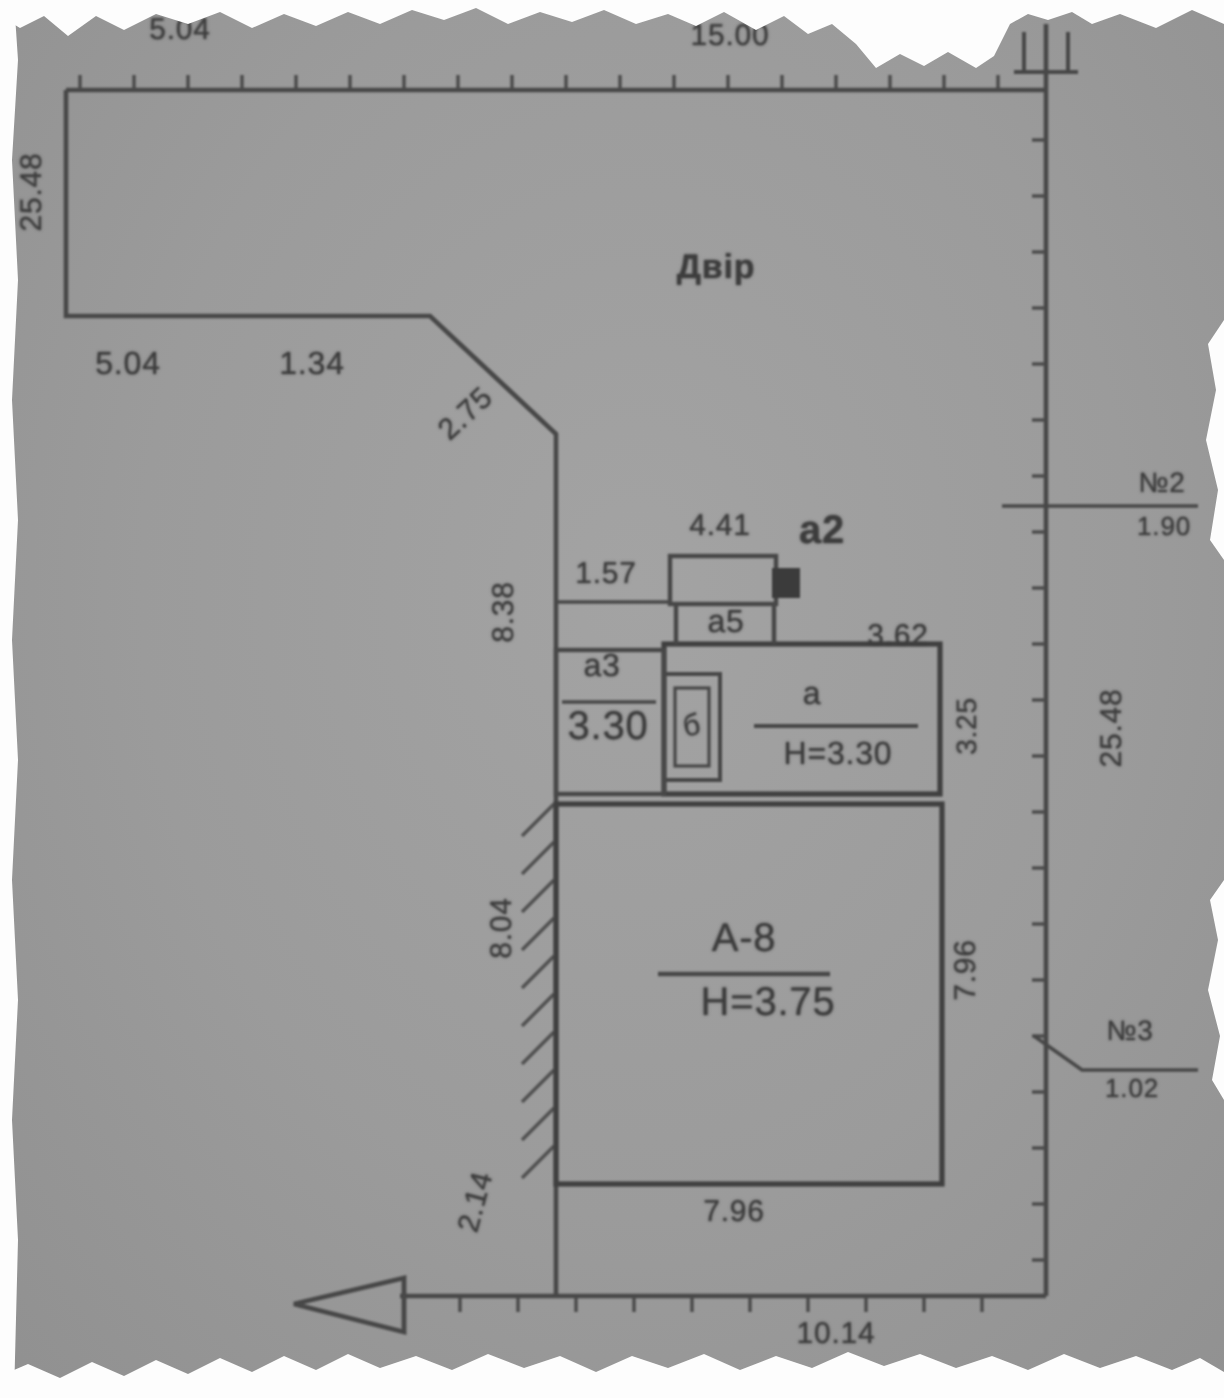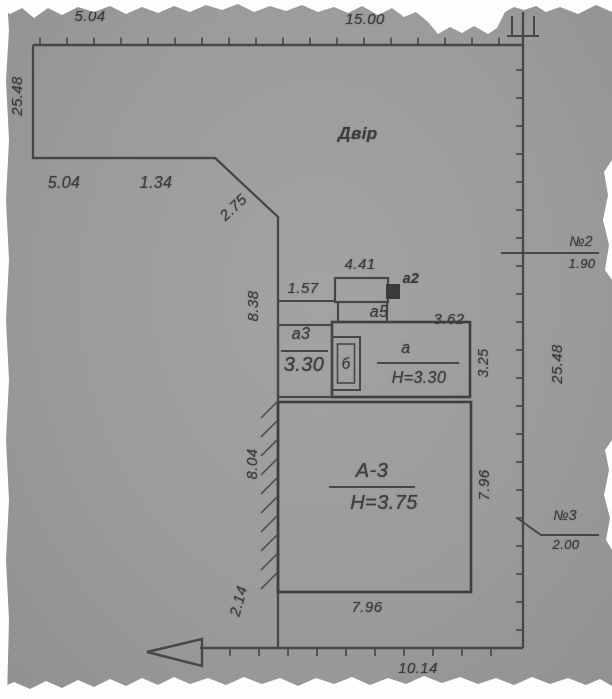--- a/index.html
+++ b/index.html
@@ -1,17 +1,17 @@
 <!DOCTYPE html>
 <html><head>
 <meta charset="utf-8">
 <style>
   html,body{margin:0;padding:0;background:#ffffff;}
   .stage{position:relative;width:612px;height:699px;overflow:hidden;background:#ec4899;
-         font-family:"Liberation Sans",sans-serif;font-style:italic;}
+         font-family:"Liberation Sans",sans-serif;}
   .paper{position:absolute;inset:0;
          background:radial-gradient(ellipse at 52% 42%, #a3a3a3 0%, #9b9b9b 55%, #909090 100%);}
   .drawing{position:absolute;inset:0;filter:blur(0.45px);}
   svg{position:absolute;left:0;top:0;}
   .lbl{position:absolute;color:#3d3d3d;white-space:nowrap;letter-spacing:0.4px;
        text-shadow:0 0 1.3px rgba(60,60,60,0.75);transform-origin:center;}
   
   .ink{stroke:#474747;fill:none;}
   .boundary{stroke-width:2.3;}
   .bld{stroke-width:2.6;stroke:#3f3f3f;}
@@ -167,38 +167,38 @@
     <div id="labels-layer" style="position:absolute;inset:0;">
         <div class="lbl" style="left: 90px; top: 15px; font-size: 15px; font-weight: 400; transform: translate(-50%, -50%) rotate(0deg);">5.04</div>
         <div class="lbl" style="left: 365px; top: 18px; font-size: 15px; font-weight: 400; transform: translate(-50%, -50%) rotate(0deg);">15.00</div>
         <div class="lbl" style="left: 16px; top: 96px; font-size: 15px; font-weight: 400; transform: translate(-50%, -50%) rotate(-90deg);">25.48</div>
         <div class="lbl" style="left: 358px; top: 134px; font-size: 17px; font-weight: 600; transform: translate(-50%, -50%) rotate(0deg);">Двір</div>
         <div class="lbl" style="left: 64px; top: 183px; font-size: 16px; font-weight: 400; transform: translate(-50%, -50%) rotate(0deg);">5.04</div>
         <div class="lbl" style="left: 156px; top: 183px; font-size: 16px; font-weight: 400; transform: translate(-50%, -50%) rotate(0deg);">1.34</div>
         <div class="lbl" style="left: 233px; top: 207px; font-size: 15px; font-weight: 400; transform: translate(-50%, -50%) rotate(-43deg);">2.75</div>
         <div class="lbl" style="left: 252px; top: 306px; font-size: 15px; font-weight: 400; transform: translate(-50%, -50%) rotate(-90deg);">8.38</div>
         <div class="lbl" style="left: 360px; top: 263px; font-size: 15px; font-weight: 400; transform: translate(-50%, -50%) rotate(0deg);">4.41</div>
-        <div class="lbl" style="left: 411px; top: 278px; font-size: 14px; font-weight: 600; transform: translate(-50%, -50%) rotate(0deg);">а2</div>
+        <div class="lbl" style="left: 411px; top: 266px; font-size: 20px; font-weight: 600; transform: translate(-50%, -50%) rotate(0deg);">а2</div>
         <div class="lbl" style="left: 303px; top: 287px; font-size: 15px; font-weight: 400; transform: translate(-50%, -50%) rotate(0deg);">1.57</div>
-        <div class="lbl" style="left: 379px; top: 312px; font-size: 16px; font-weight: 400; transform: translate(-50%, -50%) rotate(0deg);">а5</div>
+        <div class="lbl" style="left: 363px; top: 312px; font-size: 16px; font-weight: 400; transform: translate(-50%, -50%) rotate(0deg);">а5</div>
         <div class="lbl" style="left: 449px; top: 318px; font-size: 15px; font-weight: 400; transform: translate(-50%, -50%) rotate(0deg);">3.62</div>
         <div class="lbl" style="left: 301px; top: 334px; font-size: 16px; font-weight: 400; transform: translate(-50%, -50%) rotate(0deg);">а3</div>
         <div class="lbl" style="left: 304px; top: 364px; font-size: 20px; font-weight: 400; transform: translate(-50%, -50%) rotate(0deg);">3.30</div>
         <div class="lbl" style="left: 346px; top: 363px; font-size: 15px; font-weight: 400; transform: translate(-50%, -50%) rotate(-10deg);">б</div>
         <div class="lbl" style="left: 406px; top: 348px; font-size: 16px; font-weight: 400; transform: translate(-50%, -50%) rotate(0deg);">а</div>
         <div class="lbl" style="left: 419px; top: 378px; font-size: 16px; font-weight: 400; transform: translate(-50%, -50%) rotate(0deg);">H=3.30</div>
         <div class="lbl" style="left: 483px; top: 363px; font-size: 14px; font-weight: 400; transform: translate(-50%, -50%) rotate(-90deg);">3.25</div>
         <div class="lbl" style="left: 556px; top: 364px; font-size: 15px; font-weight: 400; transform: translate(-50%, -50%) rotate(-90deg);">25.48</div>
         <div class="lbl" style="left: 581px; top: 241px; font-size: 14px; font-weight: 400; transform: translate(-50%, -50%) rotate(0deg);">№2</div>
         <div class="lbl" style="left: 582px; top: 263px; font-size: 13px; font-weight: 400; transform: translate(-50%, -50%) rotate(0deg);">1.90</div>
-        <div class="lbl" style="left: 372px; top: 470px; font-size: 20px; font-weight: 400; transform: translate(-50%, -50%) rotate(0deg);">А-3</div>
+        <div class="lbl" style="left: 372px; top: 470px; font-size: 20px; font-weight: 400; transform: translate(-50%, -50%) rotate(0deg);">А-8</div>
         <div class="lbl" style="left: 372px; top: 502px; font-size: 20px; font-weight: 400; transform: translate(-50%, -50%) rotate(0deg); margin-left: 12px;">H=3.75</div>
         <div class="lbl" style="left: 483px; top: 485px; font-size: 15px; font-weight: 400; transform: translate(-50%, -50%) rotate(-90deg);">7.96</div>
         <div class="lbl" style="left: 565px; top: 515px; font-size: 14px; font-weight: 400; transform: translate(-50%, -50%) rotate(0deg);">№3</div>
-        <div class="lbl" style="left: 566px; top: 544px; font-size: 13px; font-weight: 400; transform: translate(-50%, -50%) rotate(0deg);">2.00</div>
+        <div class="lbl" style="left: 566px; top: 544px; font-size: 13px; font-weight: 400; transform: translate(-50%, -50%) rotate(0deg);">1.02</div>
         <div class="lbl" style="left: 251px; top: 464px; font-size: 15px; font-weight: 400; transform: translate(-50%, -50%) rotate(-90deg);">8.04</div>
         <div class="lbl" style="left: 238px; top: 601px; font-size: 15px; font-weight: 400; transform: translate(-50%, -50%) rotate(-75deg);">2.14</div>
         <div class="lbl" style="left: 367px; top: 606px; font-size: 15px; font-weight: 400; transform: translate(-50%, -50%) rotate(0deg);">7.96</div>
         <div class="lbl" style="left: 418px; top: 667px; font-size: 15px; font-weight: 400; transform: translate(-50%, -50%) rotate(0deg);">10.14</div>
       </div>
   </div>
 
   <div class="torn torn-top"></div>
   <div class="torn torn-bottom"></div>
   <div class="torn torn-left"></div>

